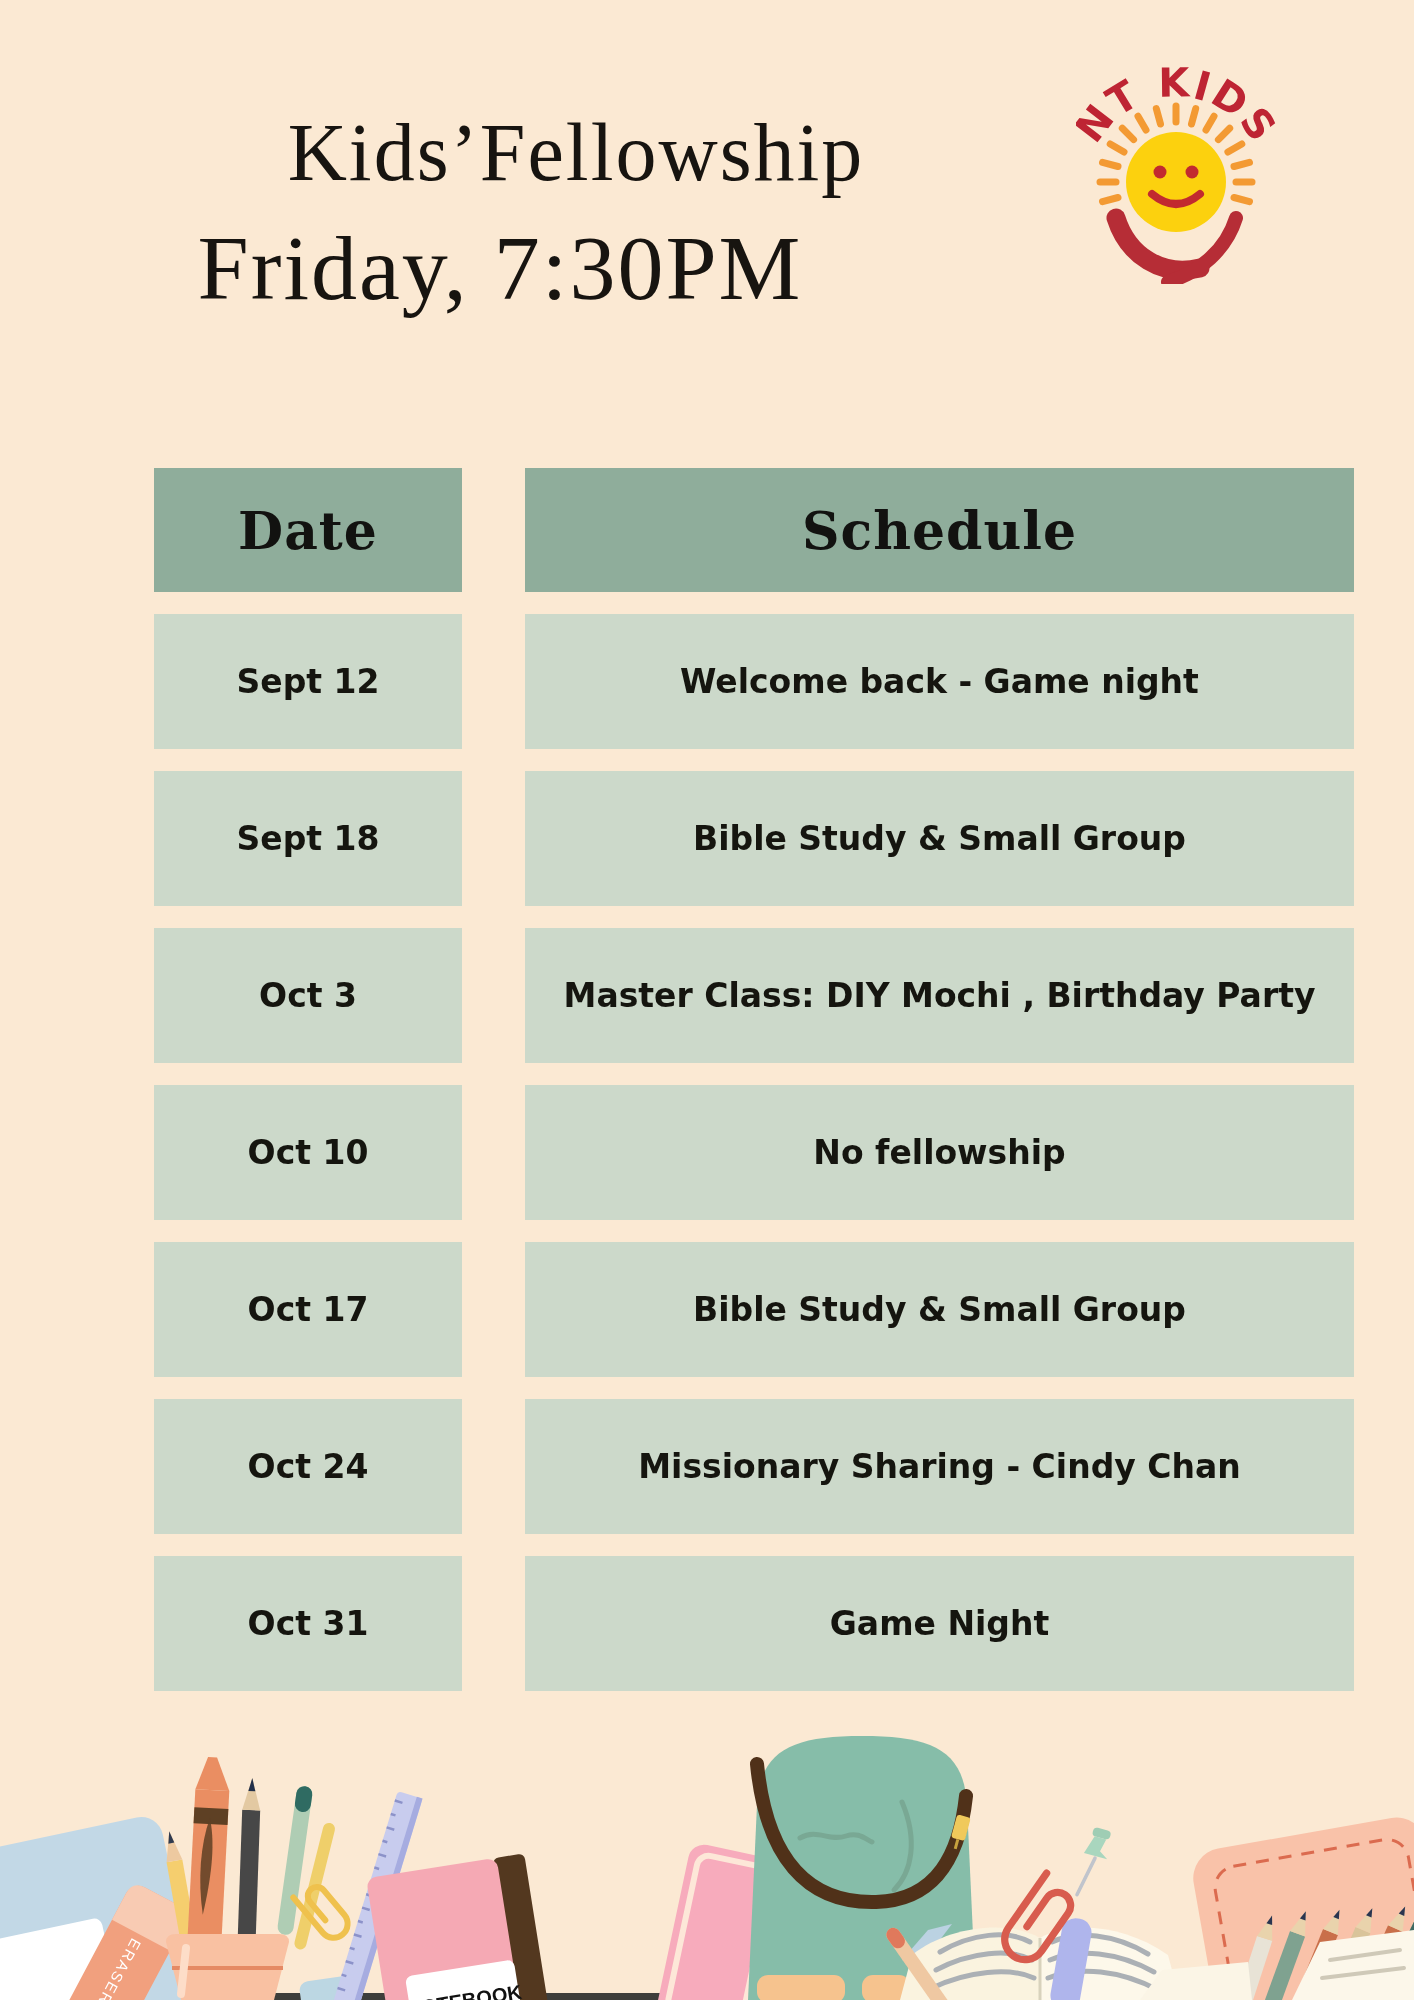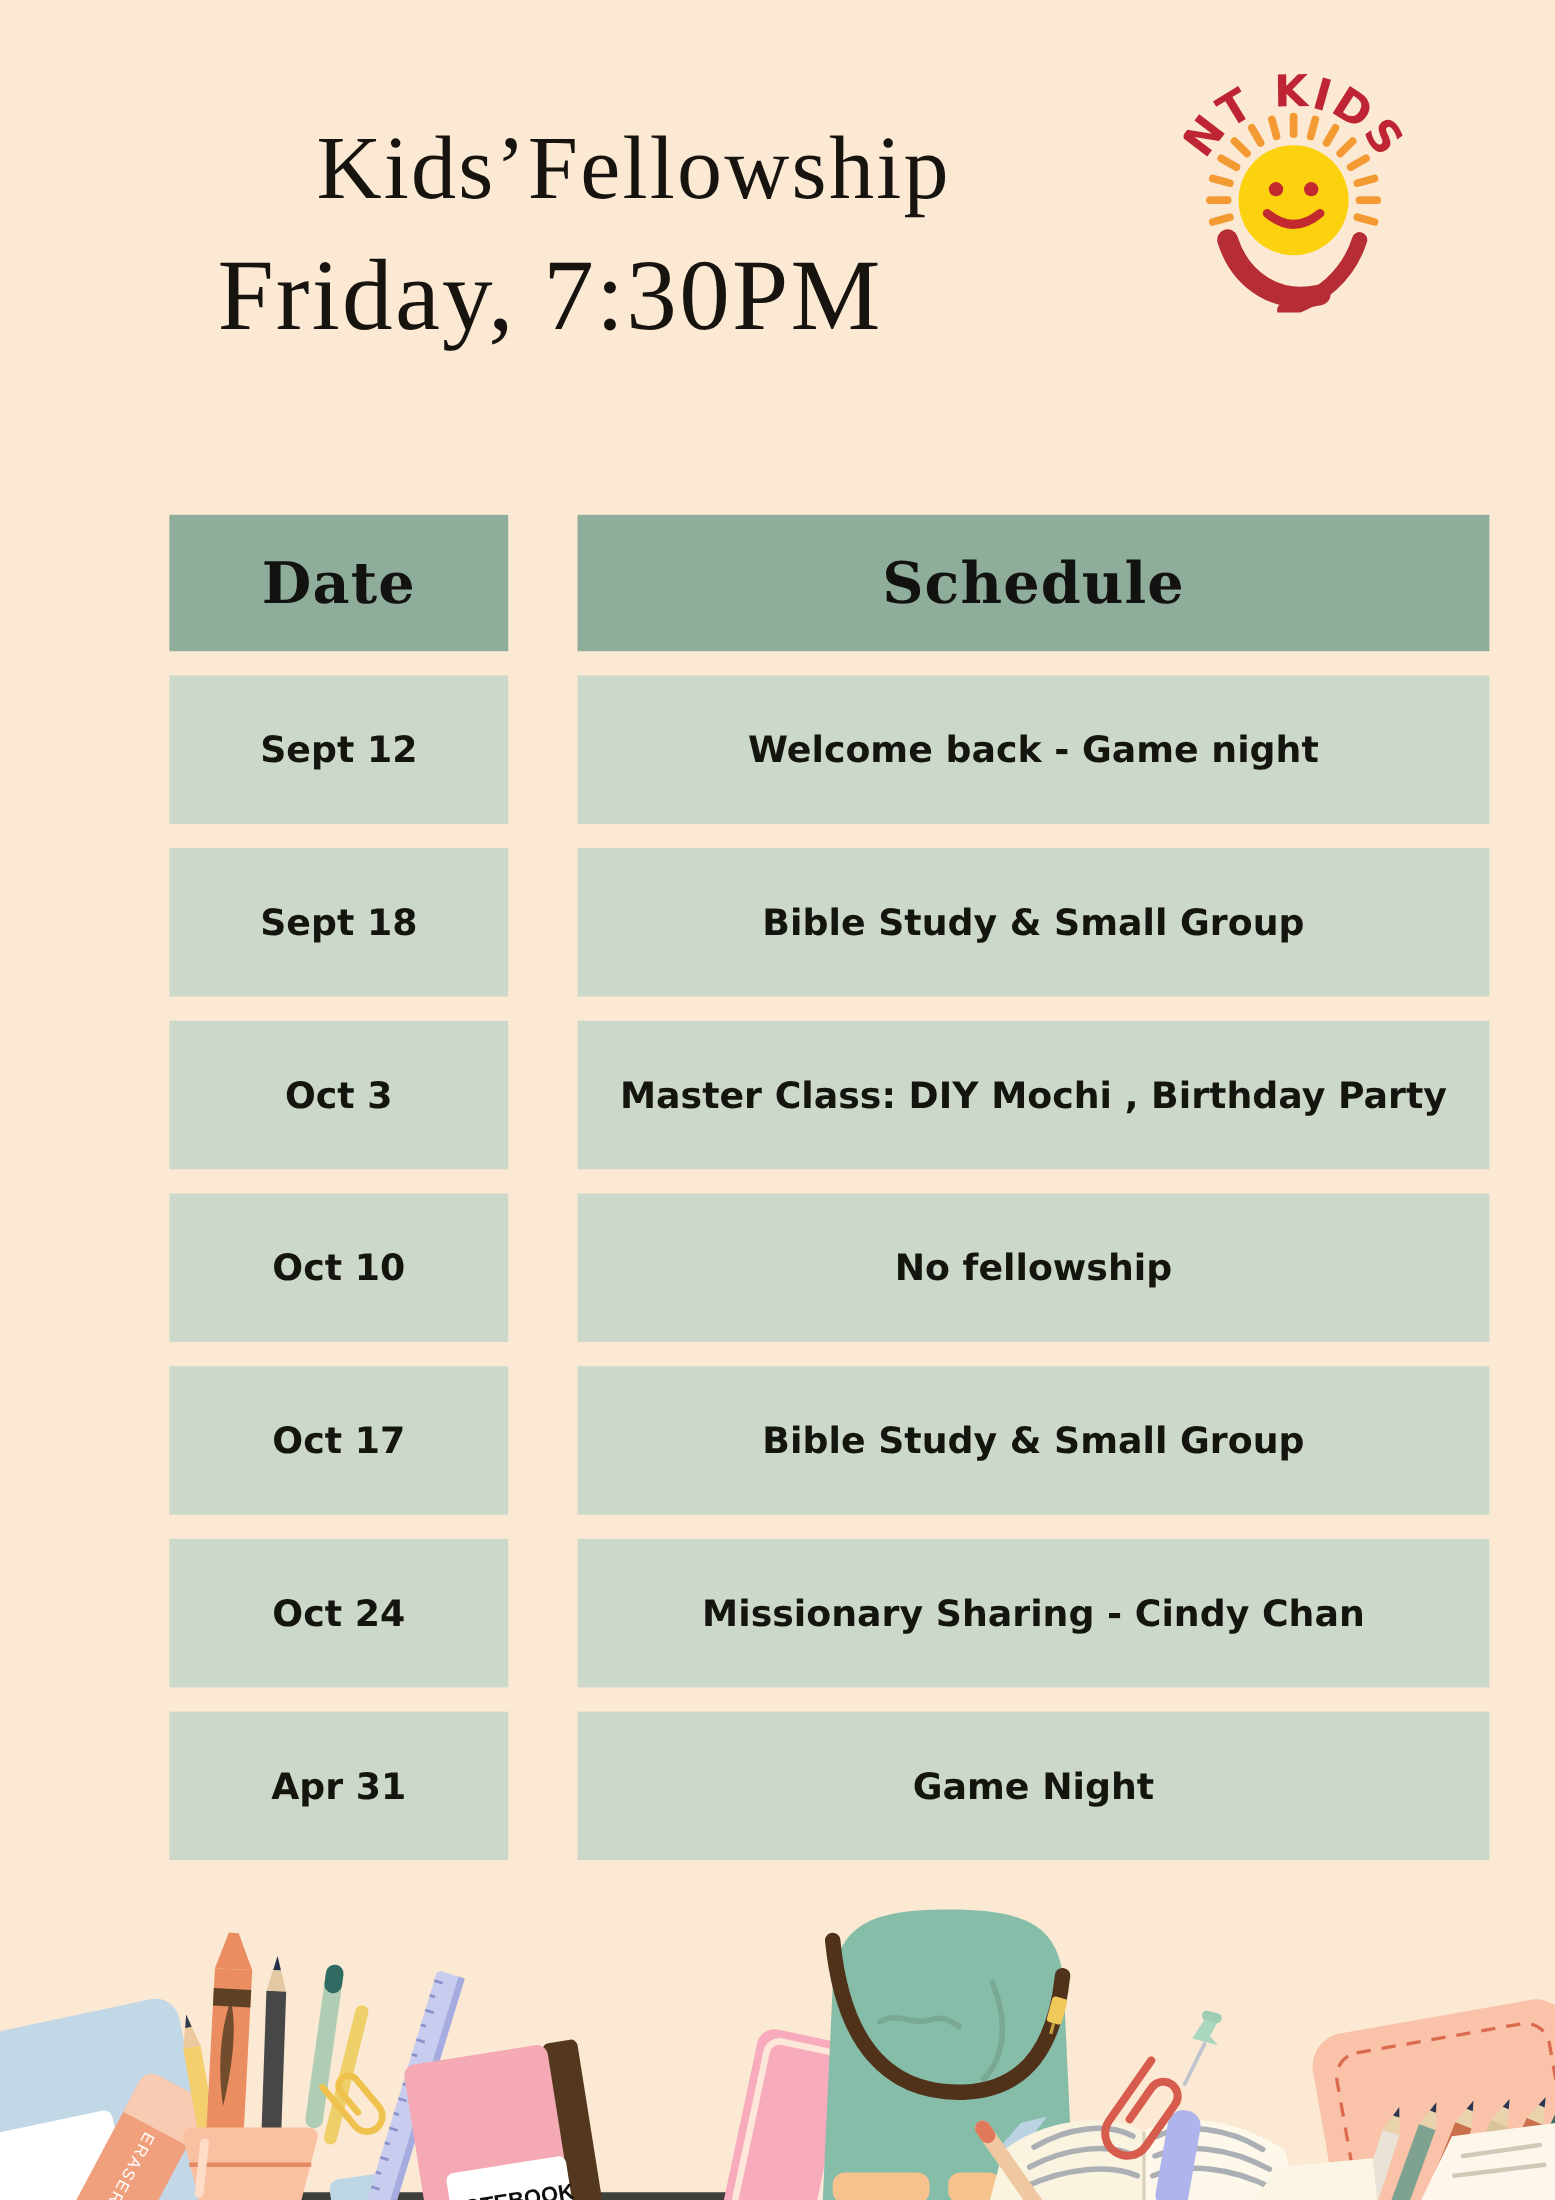--- a/index.html
+++ b/index.html
@@ -97,21 +97,21 @@
   </div>
   <div class="row body-row">
     <div class="cell c1">Oct 17</div>
     <div class="cell c2">Bible Study &amp; Small Group</div>
   </div>
   <div class="row body-row">
     <div class="cell c1">Oct 24</div>
     <div class="cell c2">Missionary Sharing - Cindy Chan</div>
   </div>
   <div class="row body-row">
-    <div class="cell c1">Apr 31</div>
+    <div class="cell c1">Oct 31</div>
     <div class="cell c2">Game Night</div>
   </div>
 </div>
 
 <svg class="art" viewBox="0 0 1414 370">
 
   <rect x="85" y="363" width="975" height="7" rx="3" fill="#3E3E3B"></rect>
 
   <g transform="rotate(-12 40 300)">
     <rect x="-100" y="210" width="280" height="260" rx="22" fill="#C2D8E6"></rect>

